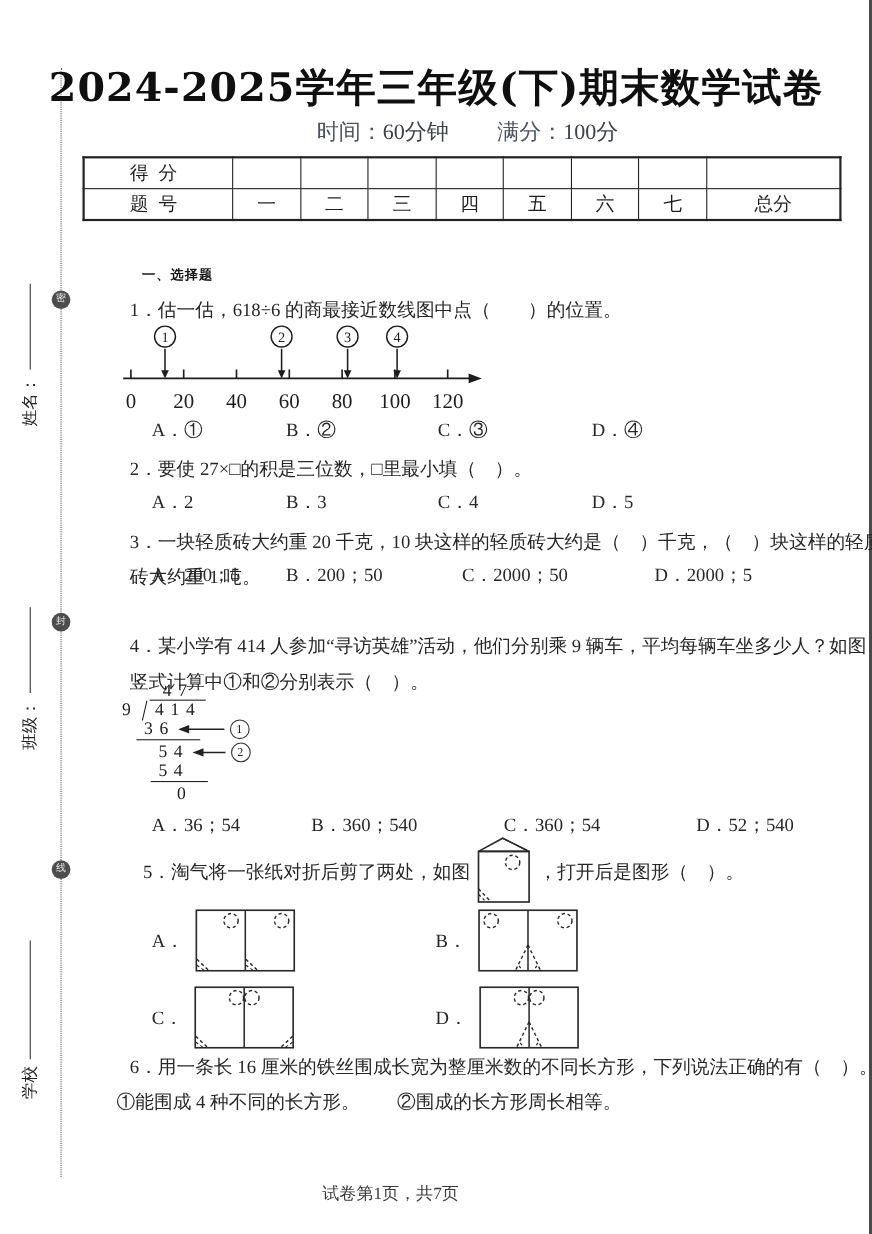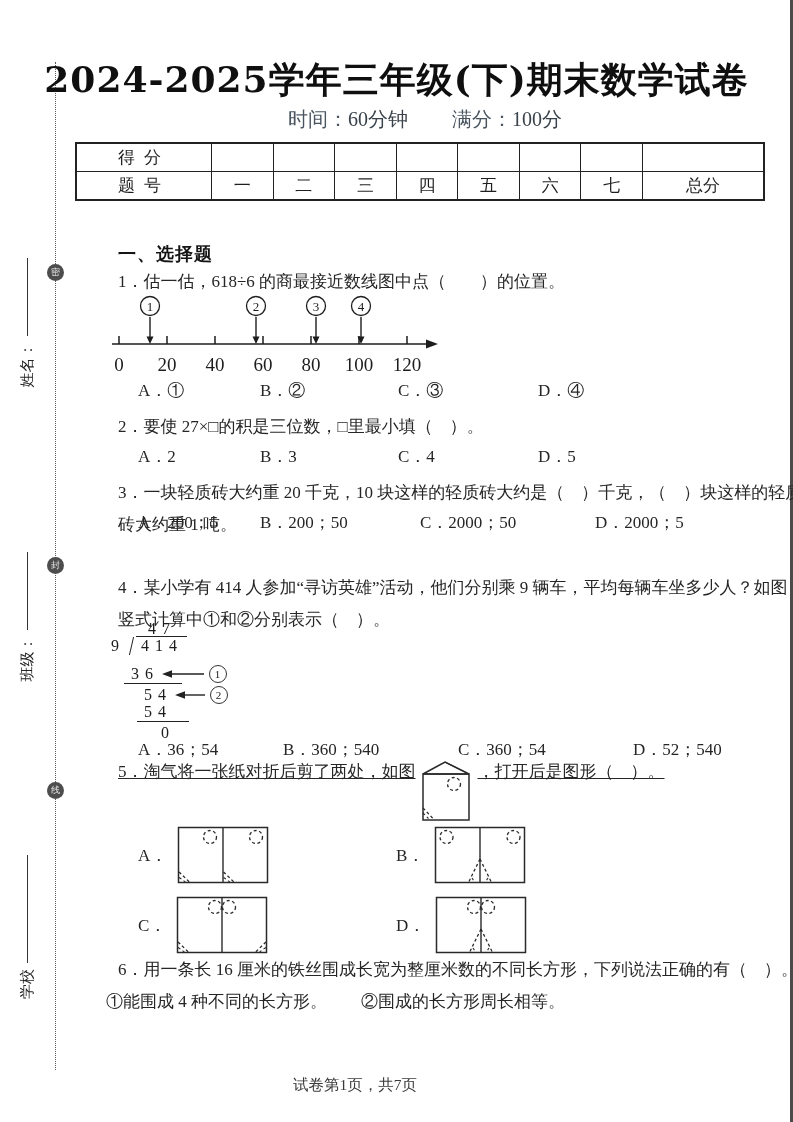--- a/index.html
+++ b/index.html
@@ -32,21 +32,21 @@
   }
   .meta { position:absolute; top:106px; left:75px; width:700px; text-align:center; font-size:20px; color:#4a5560; }
   .meta .pair + .pair { margin-left:44px; }
   .meta .val { color:#39424a; }
 
   table.score-table { position:absolute; top:142px; left:75px; width:690px; border-collapse:collapse; border:2px solid #222; }
   table.score-table td { border:1.3px solid #222; height:27px; text-align:center; font-size:17px; color:#1e1e1e; padding:0; }
   td.rowhead { width:134px; letter-spacing:9px; padding-left:9px; }
 
   
-  .sec { position:absolute; left:118px; top:242px; font-size:18px; font-weight:bold; letter-spacing:1px;
+  .sec { position:absolute; left:129px; top:242px; font-size:12px; font-weight:bold; letter-spacing:1px;
          color:#151515; font-family:"DejaVu Sans","Liberation Sans",sans-serif; }
   .stem { position:absolute; left:118px; font-size:17px; line-height:32px; color:#262626; white-space:nowrap; }
   .options { position:absolute; left:138px; display:grid; grid-template-columns:122px 138px 140px auto;
              font-size:17px; color:#262626; white-space:nowrap; }
 
   
   .numberline { position:absolute; left:108px; top:292px; }
   .numberline text { font-family:"Liberation Serif",serif; fill:#1d1d1d; }
   .nl-tick-label { font-size:19px; }
   .nl-marker-num { font-size:13px; }
@@ -56,21 +56,21 @@
   .ldiv .row { display:flex; align-items:center; height:17px; letter-spacing:1px; }
   .ld-slash { display:inline-block; width:9px; height:18px; border-right:1.6px solid #222;
               transform:skewX(-13deg); margin:0 4px 0 2px; }
   .ld-dividend { display:inline-block; border-top:1.6px solid #222; padding:0 9px 0 5px; }
   .ld-line { border-top:1.5px solid #222; height:0; margin:1px 0 2px 0; }
   .circ { display:inline-flex; width:16px; height:16px; border:1.2px solid #333; border-radius:50%;
           align-items:center; justify-content:center; font-size:11px; color:#222; flex:none; }
   .ld-arrow { display:inline-flex; align-items:center; margin:0 4px 0 7px; }
 
   
-  .q5row { position:absolute; left:118px; top:760px; display:flex; align-items:flex-start; font-size:17px; color:#262626;text-decoration:underline; }
+  .q5row { position:absolute; left:130px; top:760px; display:flex; align-items:center; font-size:17px; color:#262626; }
   .q5opt { position:absolute; display:flex; align-items:center; gap:10px; font-size:17px; color:#262626; }
   .fig-stroke { stroke:#2a2a2a; fill:none; }
 
   .footer { position:absolute; top:1075px; left:0; width:710px; text-align:center; font-size:15.5px; color:#3a3a3a; }
 </style>
 </head>
 <body>
 
 <div class="page">
   <div class="scan-edge-right"></div>
@@ -209,21 +209,21 @@
 
   <div class="ldiv">
     <div class="row" style="padding-left:37px;">
       <span>4 7</span>
     </div>
     <div class="row">
       <span>9</span>
       <span class="ld-slash"></span>
       <span class="ld-dividend">4 1 4</span>
     </div>
-    <div class="row" style="padding-left:20px;margin-top:11px;">
+    <div class="row" style="padding-left:20px;">
       <span>3 6</span>
       <span class="ld-arrow">
         <svg width="44" height="12">
             <line x1="10" y1="6" x2="43" y2="6" stroke="#222" stroke-width="1.4"></line>
             <polygon points="1,6 11,2.2 11,9.8" fill="#222"></polygon>
           </svg>
       </span>
       <span class="circ">1</span>
     </div>
     <div class="ld-line" style="margin-left:13px; width:58px;"></div>

